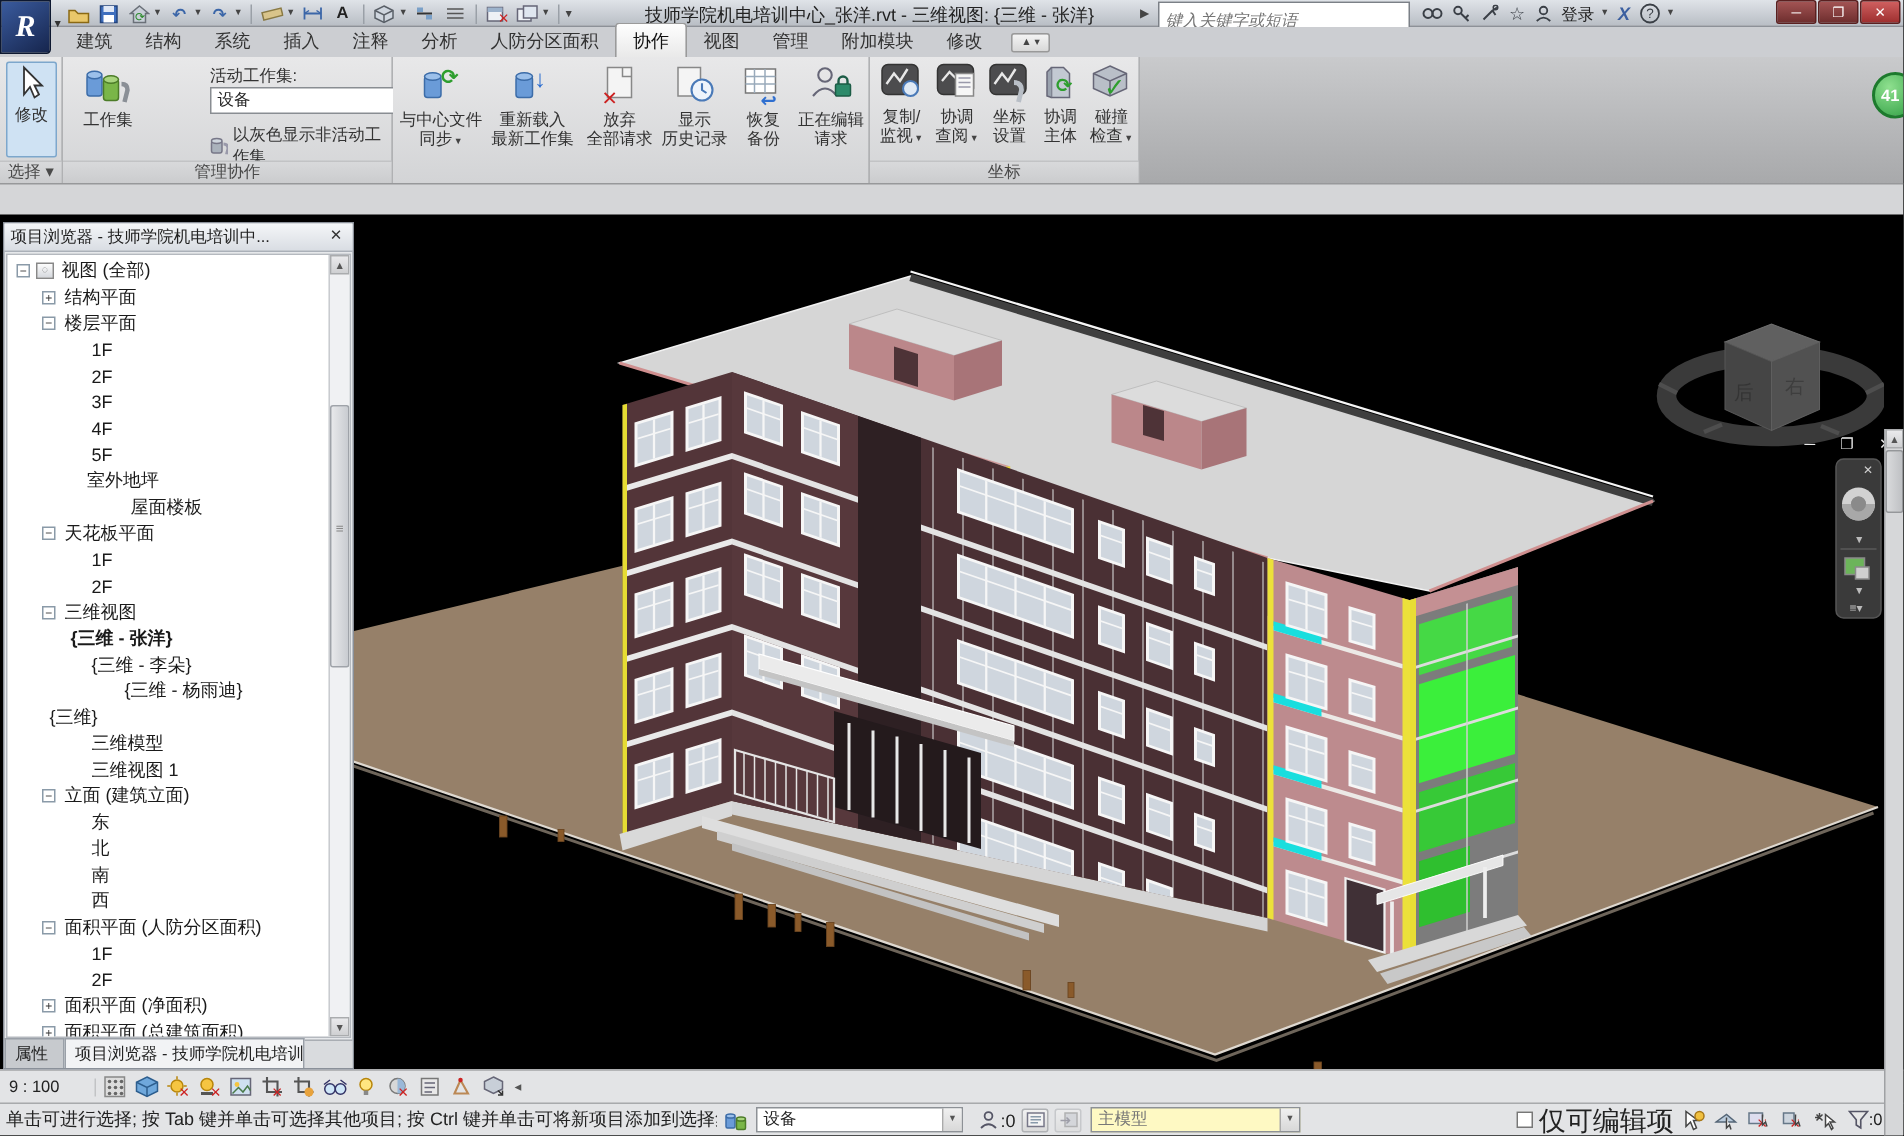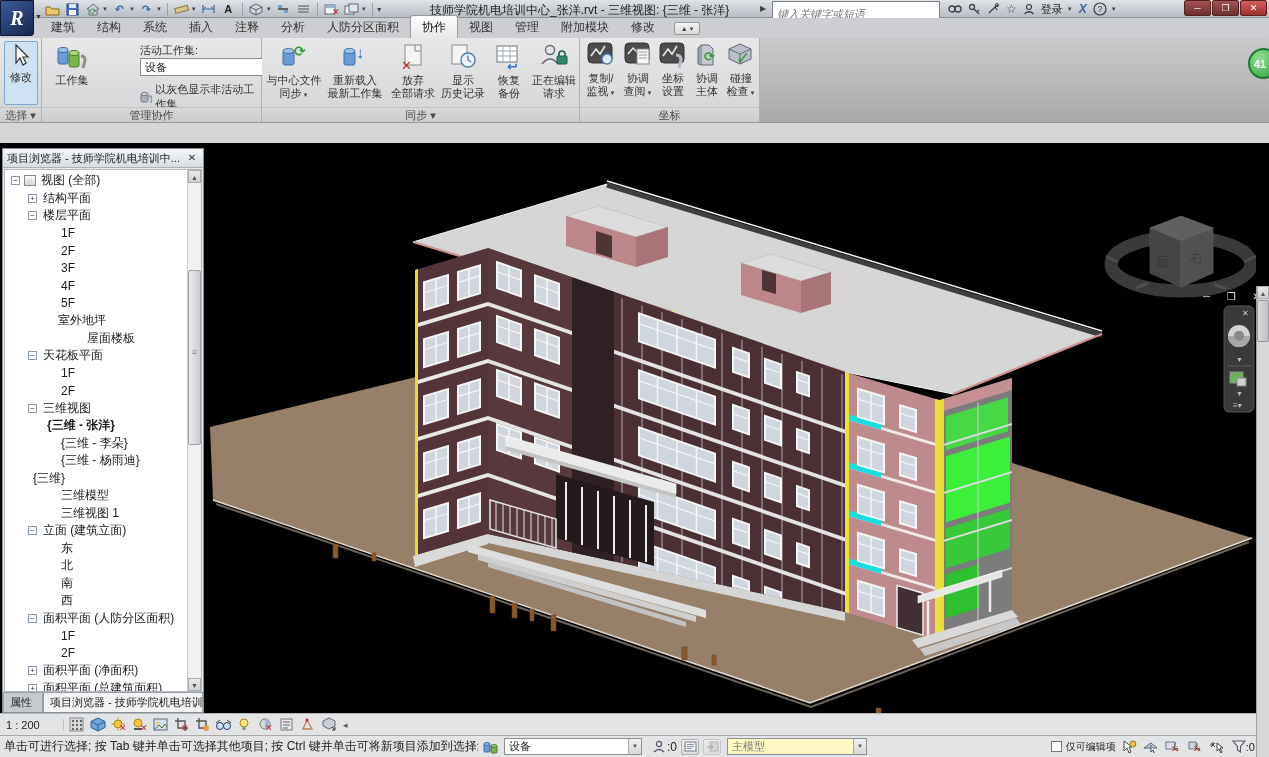--- a/index.html
+++ b/index.html
@@ -52,21 +52,21 @@
 
   
   #canvas { position:absolute; left:0; top:143px; width:1269px; height:570px; background:#000; }
   #view-win-controls { position:absolute; left:1203px; top:148px; color:#e8e8e8; font-size:10px; letter-spacing:7px; z-index:5; }
   #canvas-vscroll { position:absolute; left:1256px; top:143px; width:13px; height:570px; background:#d6d7d9; border-left:1px solid #9fa1a4; z-index:6; }
   .scroll-arrow { width:12px; height:13px; font-size:7px; color:#555; text-align:center; line-height:13px; background:linear-gradient(#eaeaec,#cfd0d2); border:1px solid #aaacae; }
   #vthumb { position:absolute; left:0; top:14px; width:12px; height:42px; background:linear-gradient(90deg,#d9dadc,#bfc1c4); border:1px solid #95979a; border-radius:2px; }
   .scroll-bottom { position:absolute; bottom:0; }
 
   
-  #pbrowser { position:absolute; left:2px; top:148px; width:202px; height:565px; background:#e6e8eb; border:1px solid #8a9099; display:flex; flex-direction:column; z-index:10; }
+  #pbrowser { position:absolute; left:2px; top:148px; width:234px; height:565px; background:#e6e8eb; border:1px solid #8a9099; display:flex; flex-direction:column; z-index:10; }
   #pb-title { height:19px; background:linear-gradient(#f4f6f8,#d9dde3); border-bottom:1px solid #aab0b8; font-size:11px; color:#222; line-height:18px; padding:0 4px; display:flex; }
   #pb-title .t { flex:1; white-space:nowrap; overflow:hidden; }
   #pb-close { width:14px; font-size:10px; color:#333; text-align:center; }
   #pb-body { position:relative; flex:1; background:#fff; border:1px solid #b5b9bf; margin:1px; overflow:hidden; }
   #pb-tree { position:absolute; left:0; top:2px; right:14px; bottom:0; overflow:hidden; }
   .pb-row { height:17.5px; font-size:12px; color:#1a1a1a; white-space:nowrap; display:flex; align-items:center; }
   .pb-row .glyph { width:9px; height:9px; border:1px solid #8a9aa8; background:#fff; font-size:8px; line-height:7px; text-align:center; color:#333; margin-right:4px; flex:none; }
   .pb-row .vicon { width:12px; height:11px; border:1px solid #888; background:linear-gradient(#fdfdfd,#d5d8dd); margin-right:3px; flex:none; font-size:7px; text-align:center; line-height:10px; color:#666;}
   .pb-row .lbl { padding:0 2px; }
   .pb-row .lbl.bold { font-weight:bold; }
@@ -87,21 +87,21 @@
   #statusbar { position:absolute; left:0; top:735px; width:1269px; height:22px; background:#e3e4e6; border-top:1px solid #a8aaac; display:flex; align-items:center; font-size:12px; color:#222; }
   #status-hint { width:478px; padding-left:4px; white-space:nowrap; overflow:hidden; flex:none; }
   .sb-combo { height:17px; background:#fff; border:1px solid #8d9196; font-size:11px; line-height:15px; padding:0 4px; position:relative; }
   .sb-combo .dd { position:absolute; right:0; top:0; width:13px; height:15px; font-size:6px; text-align:center; line-height:15px; color:#555; background:linear-gradient(#f0f0f0,#d8d8d8); border-left:1px solid #aaa; }
   #sb-workset { width:138px; margin-left:4px; }
   #sb-requests { display:flex; align-items:center; margin-left:10px; gap:1px; }
   .sb-icon { width:18px; height:16px; display:inline-flex; align-items:center; justify-content:center; margin-left:4px; background:linear-gradient(#f2f2f2,#dadada); border:1px solid #b0b2b5; border-radius:2px; }
   .sb-icon.flat { background:none; border:none; }
   #sb-option { width:140px; background:#fef9c3; color:#777; margin-left:6px; }
   #sb-right { margin-left:auto; display:flex; align-items:center; padding-right:14px; }
-  #sb-editable { display:flex; align-items:center; gap:4px; font-size:10px; }
+  #sb-editable { display:flex; align-items:center; gap:4px; font-size:18px; }
   #sb-editable .cb { width:11px; height:11px; border:1px solid #777; background:#fff; }
   #sb-filter { display:flex; align-items:center; margin-left:6px; font-size:11px; }
 
   
   #comm-badge { position:absolute; right:-10px; top:48px; width:31px; height:31px; border-radius:50%;
     background:radial-gradient(circle at 35% 30%,#8fe08f,#2e9e42); border:2px solid #1d7a2d;
     color:#fff; font:bold 11px "Liberation Sans",sans-serif; text-align:left; line-height:29px; padding-left:4px; z-index:40; }
   svg text { font-family:"Liberation Sans","DejaVu Sans",sans-serif; }
 </style>
 </head>
@@ -334,21 +334,20 @@
       </div>
       <div class="bigbtn" style="left:268px;width:48px;">
         <svg width="30" height="30">
             <circle cx="11" cy="8" r="4.5" fill="none" stroke="#667" stroke-width="1.4"></circle>
             <path d="M3,22 Q11,12 19,22" fill="none" stroke="#667" stroke-width="1.4"></path>
             <rect x="18" y="14" width="10" height="8" rx="1" fill="#2d8a6a" stroke="#1c5c46"></rect>
             <path d="M20,14 v-2 a3,3 0 0 1 6,0 v2" fill="none" stroke="#1c5c46" stroke-width="1.6"></path>
           </svg>
         <span>正在编辑</span><br><span>请求</span>
       </div>
-      <div class="rpanel-label"><span>同步</span> ▾</div>
     </div>
 
     <div class="rpanel" style="left:580px;width:180px;">
       <div class="bigbtn" style="left:2px;width:38px;">
         <svg width="28" height="28">
             <rect x="1" y="1" width="24" height="20" rx="4" fill="#4c4c4e" stroke="#333"></rect>
             <path d="M4,14 l5,-7 l4,5 l5,-8" stroke="#e8e8e8" stroke-width="1.6" fill="none"></path>
             <circle cx="20" cy="17" r="5" fill="#dfe9f5" stroke="#4a7ab8" stroke-width="1.4"></circle>
           </svg>
         <span>复制/</span><br><span>监视</span> <span class="caret">▼</span>
@@ -849,21 +848,21 @@
           <div class="pb-row" style="padding-left: 23px;">
             <span class="glyph">−</span>
             <span class="lbl">三维视图</span>
           </div>
           <div class="pb-row" style="padding-left: 40px;">
             <span class="lbl bold">{三维 - 张洋}</span>
           </div>
           <div class="pb-row" style="padding-left: 54px;">
             <span class="lbl">{三维 - 李朵}</span>
           </div>
-          <div class="pb-row" style="padding-left: 54px;">
+          <div class="pb-row" style="padding-left: 76px;">
             <span class="lbl">{三维 - 杨雨迪}</span>
           </div>
           <div class="pb-row" style="padding-left: 26px;">
             <span class="lbl">{三维}</span>
           </div>
           <div class="pb-row" style="padding-left: 54px;">
             <span class="lbl">三维模型</span>
           </div>
           <div class="pb-row" style="padding-left: 54px;">
             <span class="lbl">三维视图 1</span>
@@ -909,21 +908,21 @@
         <div class="scroll-arrow scroll-bottom" style="width:13px;">▼</div>
       </div>
     </div>
     <div id="pb-tabs">
       <div class="pb-tab" style="width:40px;">属性</div>
       <div class="pb-tab active" style="width:160px;">项目浏览器 - 技师学院机电培训...</div>
     </div>
   </div>
 
   <div id="vcbar">
-    <span id="vc-scale">1 : 200</span>
+    <span id="vc-scale">9 : 100</span>
     <span class="vci">
         <svg width="15" height="15">
           <rect x="1" y="1" width="13" height="13" fill="#ddd" stroke="#888"></rect>
           <g fill="#666">
             <circle cx="4" cy="4" r="1.2"></circle>
             <circle cx="8" cy="4" r="1.2"></circle>
             <circle cx="12" cy="4" r="1.2"></circle>
             <circle cx="4" cy="8" r="1.2"></circle>
             <circle cx="8" cy="8" r="1.2"></circle>
             <circle cx="12" cy="8" r="1.2"></circle>

